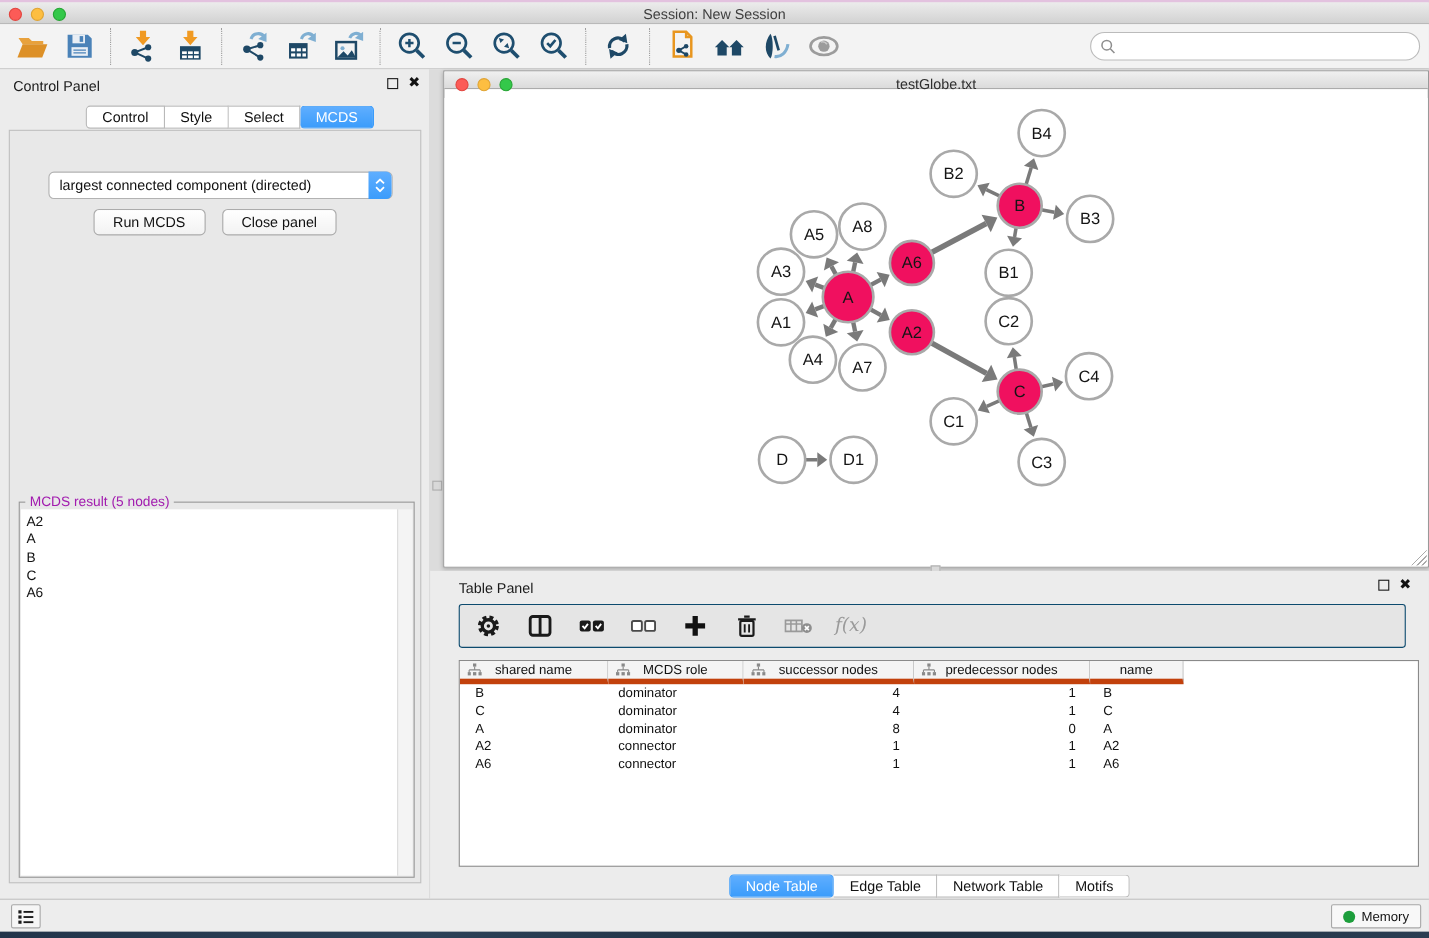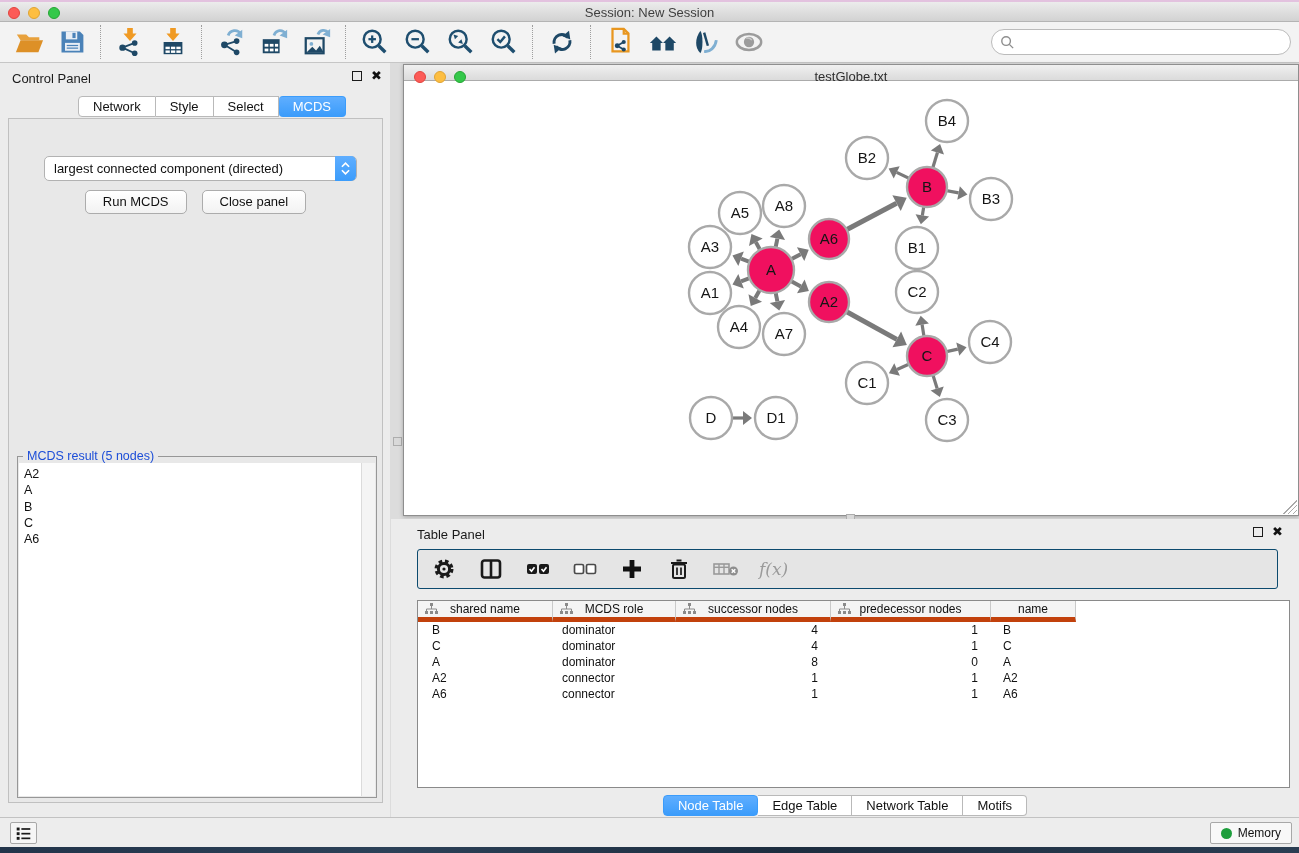--- a/index.html
+++ b/index.html
@@ -59,21 +59,21 @@
     background:linear-gradient(var(--accent-light,#5FAEFF),var(--accent,#3B9CFB));
     display:flex; flex-direction:column; align-items:center; justify-content:center; color:#fff; }
   .combo-stepper svg { display:block; }
   .cp-buttons { position:absolute; left:0; top:71px; width:100%; display:flex; justify-content:center; gap:15px; }
   .mac-btn { height:24px; background:linear-gradient(#FFFFFF,#F2F2F2); border:1px solid #ACACAC;
     border-radius:5px; font-size:13px; color:#111; padding:0 17px; line-height:22px; cursor:default; }
 
   .result-group { position:absolute; left:8px; top:337px; width:360px; height:342px;
     border:1px solid #979797; }
   .result-legend { position:absolute; left:5px; top:-8px; background:#E8E8E8; padding:0 4px;
-    font-size:12.5px; color:#1d4ed8; }
+    font-size:12.5px; color:#a21caf; }
   .result-list { position:absolute; left:1px; top:6px; right:15px; bottom:1px; background:#FFFFFF;
     font-size:12.5px; color:#111; padding:3px 0 0 5px; line-height:16.3px; }
   .result-scroll { position:absolute; top:6px; right:1px; bottom:1px; width:14px; background:#F4F4F4;
     border-left:1px solid #DBDBDB; }
 
   
   .v-grip { position:absolute; left:393px; top:374px; width:9px; height:9px; background:#D9D9D9; border:1px solid #ADADAD; }
   .h-grip { position:absolute; left:846px; top:451px; width:9px; height:7px; background:#D9D9D9; border:1px solid #ADADAD; }
 
   
@@ -313,21 +313,21 @@
 
     <div class="control-panel">
       <div class="panel-header">
         <span class="panel-title">Control Panel</span>
         <span class="panel-btns">
           <span class="float-icon"></span>
           <span class="close-icon">✖</span>
         </span>
       </div>
       <div class="seg-tabs cp-tabs" id="cp-tabs">
-          <div class="seg-tab">Network</div>
+          <div class="seg-tab">Control</div>
           <div class="seg-tab">Style</div>
           <div class="seg-tab">Select</div>
           <div class="seg-tab selected">MCDS</div>
         </div>
       <div class="cp-body">
         <div class="combo">
           <span>largest connected component (directed)</span>
           <span class="combo-stepper">
             <svg width="9" height="6" viewBox="0 0 10 6">
                 <path d="M1 5 L5 1 L9 5" fill="none" stroke="#fff" stroke-width="1.8"></path>

